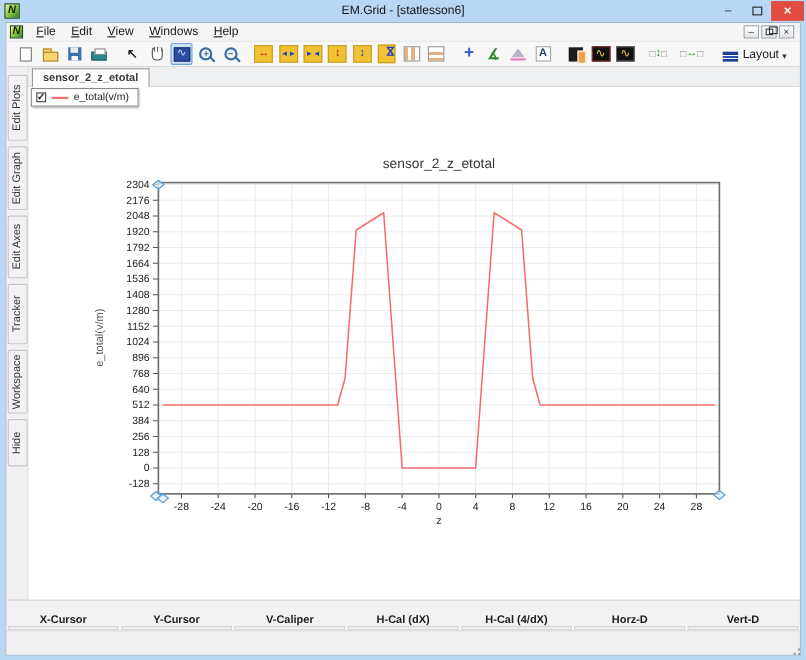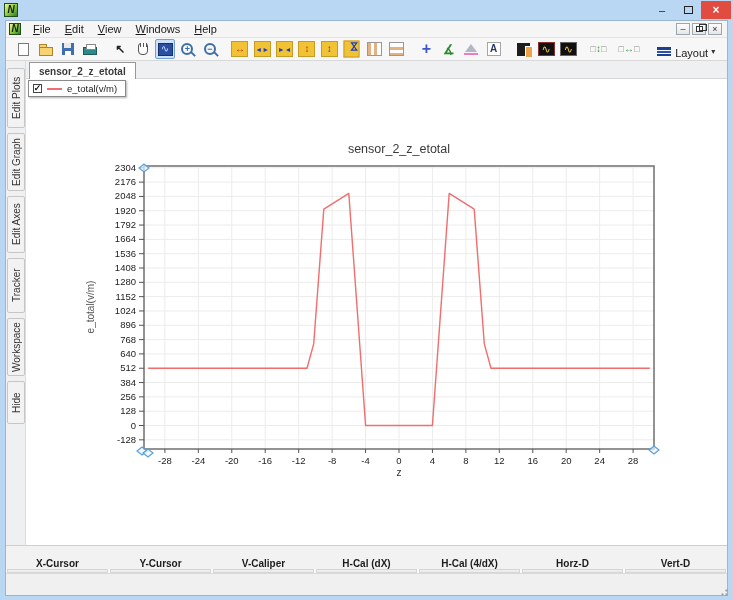--- a/index.html
+++ b/index.html
@@ -69,21 +69,21 @@
       display:flex;align-items:center;justify-content:center;line-height:1;}
   .ic-copy{width:13px;height:13px;background:#1d1d1d;position:relative;}
   .ic-copy::after{content:"";position:absolute;right:-3px;bottom:-2px;width:6px;height:10px;background:#f0a24a;border:1px solid #fff;}
   .ic-wave-dark{width:17px;height:14px;background:#111;color:#f5c63a;font-size:11px;display:flex;align-items:center;justify-content:center;
       border:1px solid #666;line-height:1;}
   .ic-wave-dark.redb{border-color:#8c2f2f;}
   .ic-fit{font-size:10px;font-weight:bold;display:flex;align-items:center;line-height:1;}
   .ic-fit::before,.ic-fit::after{content:"□";color:#8a8a8a;font-size:9px;font-weight:normal;}
   .ic-layoutbars{width:14px;height:9px;margin-right:4px;background:
       linear-gradient(180deg,#1c3f8f 0 3px,#f7f7f7 3px 4px,#2a52b0 4px 6px,#f7f7f7 6px 7px,#1c3f8f 7px 9px);}
-  .layout-btn{display:flex;align-items:flex-start;padding:7px 4px;margin-left:4px;}
+  .layout-btn{display:flex;align-items:flex-end;padding:2px 4px;margin-left:4px;}
   .layout-arrow{font-size:8px;margin-left:3px;color:#333;}
   
   .workarea{flex:1;display:flex;min-height:0;}
   .sidebar{width:20px;background:#eef0f2;display:flex;flex-direction:column;align-items:center;padding-top:7px;gap:5px;border-right:1px solid #dcdcdc;}
   .side-btn{width:18px;background:#f2f2f2;border:1px solid #c6c6c6;border-radius:2px;color:#333;font-size:10px;
       display:flex;align-items:center;justify-content:center;
       writing-mode:vertical-rl;transform:rotate(180deg);}
   .main{flex:1;display:flex;flex-direction:column;min-width:0;}
   .tabbar{height:18px;background:#eef0f2;display:flex;align-items:flex-end;padding-left:3px;border-bottom:1px solid #d6d6d6;}
   .tab{height:17px;padding:0 9px;background:#fff;border:1px solid #989898;border-bottom:none;margin-bottom:-1px;
@@ -107,20 +107,21 @@
   .grip{position:absolute;right:3px;bottom:3px;width:9px;height:9px;
      background:transparent;box-shadow:7px 7px 0 -3.5px #9a9a9a,3px 7px 0 -3.5px #9a9a9a,7px 3px 0 -3.5px #9a9a9a;}
   svg text{font-family:"Liberation Sans", sans-serif;}
 </style>
 </head>
 <body>
 
 <div class="window">
   <div class="titlebar">
     <span class="logo">N</span>
+    <span class="title-text">EM.Grid - [statlesson6]</span>
     <span class="win-controls">
       <span class="win-btn">–</span>
       <span class="win-btn">
           <span class="maxbox"></span>
         </span>
       <span class="win-close">×</span>
     </span>
   </div>
 
   <div class="frame">

